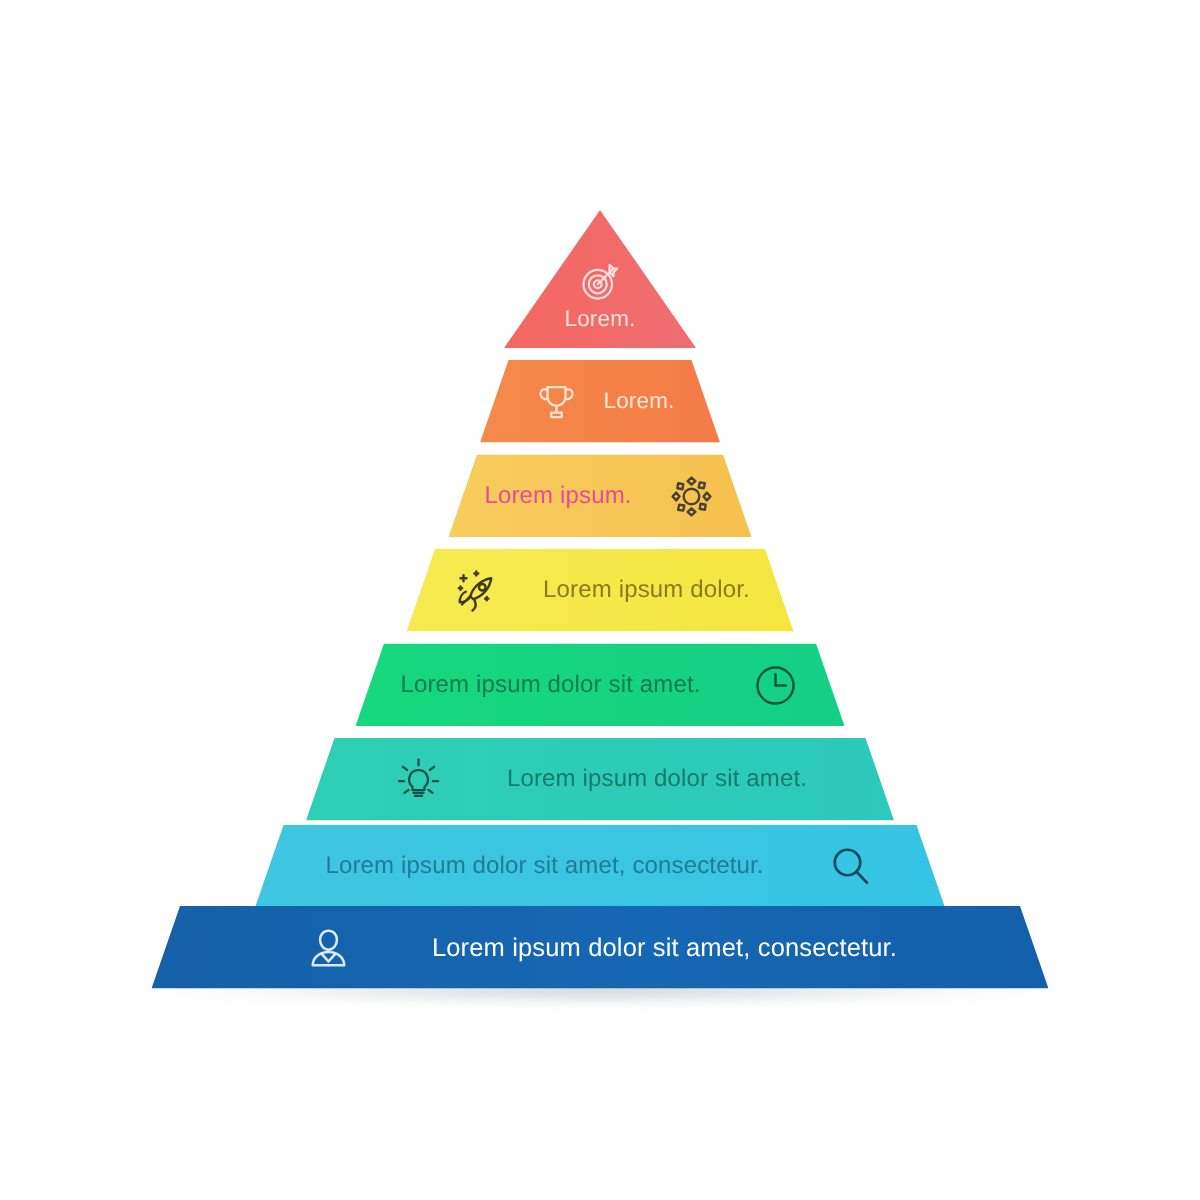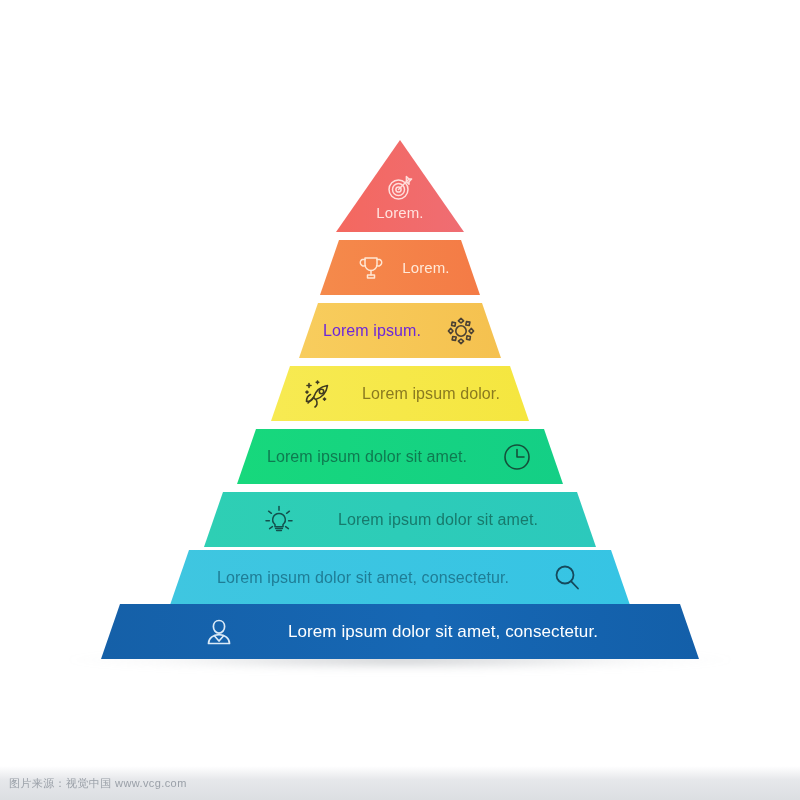--- a/index.html
+++ b/index.html
@@ -104,21 +104,21 @@
   #level-1 .lvl-label { font-size: 15px; color: #ffe2de; }
 
   
   #level-2 { left: 320px; top: 240px; width: 160px; height: 55px; }
   #level-2 .level-content { justify-content: center; gap: 16px; padding-left: 6px; }
   #level-2 .lvl-label { font-size: 15px; color: #ffe9d8; }
 
   
   #level-3 { left: 299px; top: 303px; width: 202px; height: 55px; }
   #level-3 .level-content { justify-content: center; gap: 24px; }
-  #level-3 .lvl-label { font-size: 16px; color: #6d28d9; }
+  #level-3 .lvl-label { font-size: 16px; color: #ec4899; }
 
   
   #level-4 { left: 271px; top: 366px; width: 258px; height: 55px; }
   #level-4 .level-content { justify-content: center; gap: 28px; }
   #level-4 .lvl-label { font-size: 16px; color: #8a7a20; }
 
   
   #level-5 { left: 237px; top: 429px; width: 326px; height: 55px; }
   #level-5 .level-content { justify-content: center; gap: 34px; }
   #level-5 .lvl-label { font-size: 16px; color: #0f7a50; }
@@ -360,17 +360,14 @@
             <path d="M6.5 28.5 c0 -5.2 4.6 -8.8 10.5 -8.8 c5.9 0 10.5 3.6 10.5 8.8 Z"></path>
             <path d="M12.8 21.2 L17 26 L21.2 21.2"></path>
           </svg>
         </span>
         <span class="lvl-label">Lorem ipsum dolor sit amet, consectetur.</span>
       </div>
     </div>
 
   </div>
 
-  <div id="watermark">
-    <span id="watermark-text">图片来源：视觉中国 www.vcg.com</span>
-  </div>
 
 </div>
 
 </body></html>

